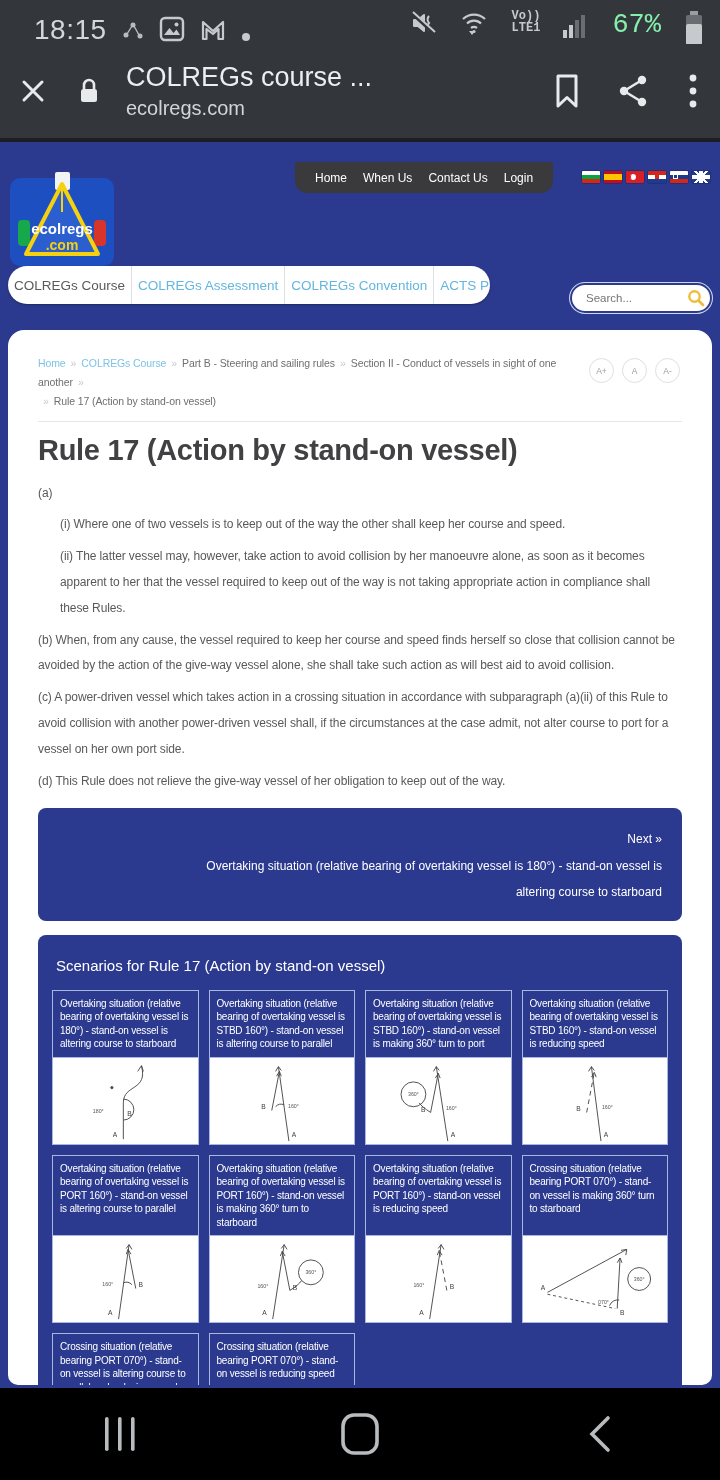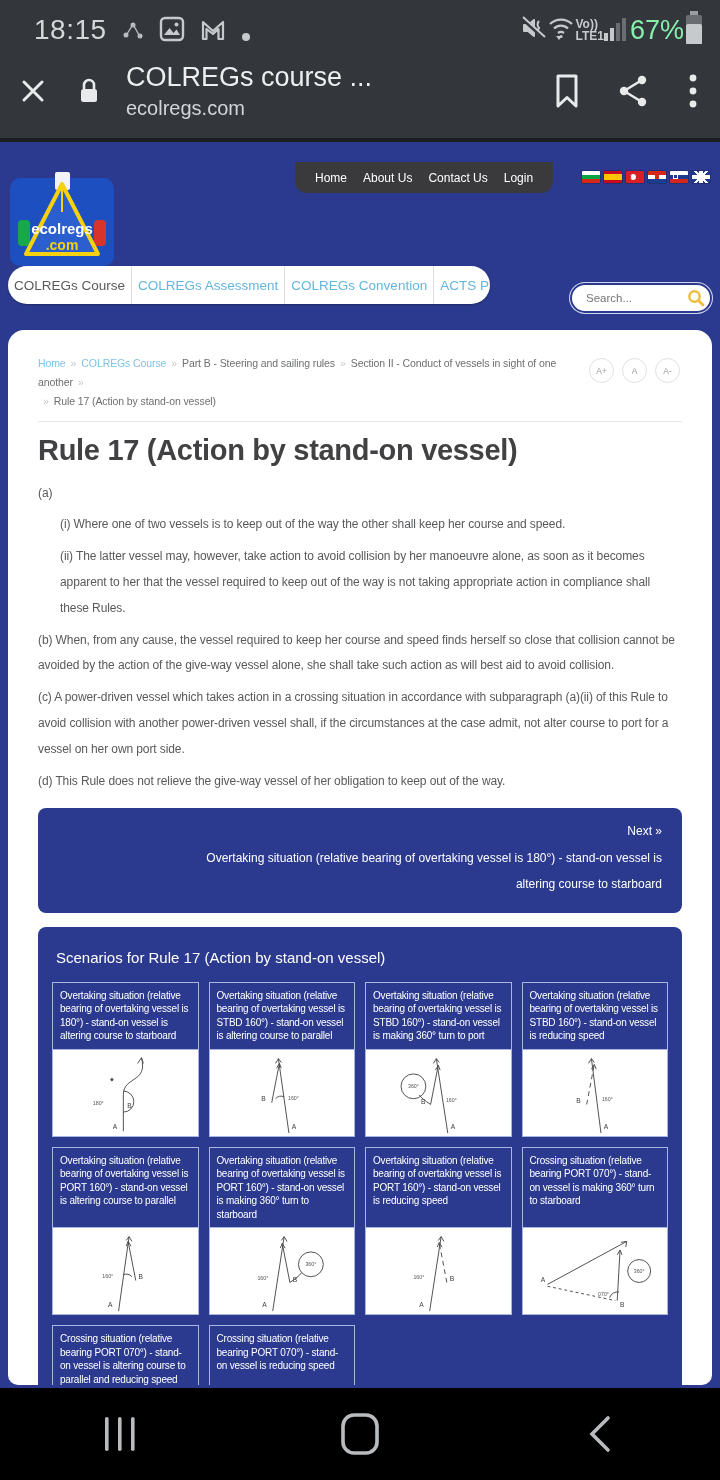--- a/index.html
+++ b/index.html
@@ -2,21 +2,21 @@
 <html><head>
 <meta charset="utf-8">
 <style>
   html,body{margin:0;padding:0;background:#000;}
   .phone{position:relative;width:720px;height:1480px;overflow:hidden;background:#2b3a8f;
          font-family:"Liberation Sans",sans-serif;}
   
   .statusbar{position:absolute;top:0;left:0;right:0;height:60px;background:#33373c;
              display:flex;align-items:center;justify-content:space-between;padding:0 16px;box-sizing:border-box;}
   .sb-left{display:flex;align-items:flex-end;gap:15px;margin-left:18px;}
-  .sb-right{display:flex;align-items:center;gap:0;}
+  .sb-right{display:flex;gap:23px;font-family:Liberation Mono, monospace;}
   .sb-time{font-size:28px;color:#d4d6d8;letter-spacing:.5px;}
   .sb-pct{font-size:27px;color:#86efac;}
   .volte{display:flex;flex-direction:column;line-height:1;color:#c7cacd;font-size:12px;font-weight:bold;text-align:left;}
   
   .chrome{position:absolute;top:44px;left:0;right:0;height:98px;background:#33373c;
           display:flex;align-items:center;box-sizing:border-box;border-bottom:4px solid #1c1e21;}
   .chrome-title-block{margin-left:14px;flex:1;min-width:0;}
   .chrome-title{color:#eceef0;font-size:27px;white-space:nowrap;overflow:hidden;}
   .chrome-url{color:#d2d5d8;font-size:20px;margin-top:4px;}
   .chrome-btn{display:flex;align-items:center;justify-content:center;width:66px;height:70px;flex:none;}
@@ -70,21 +70,21 @@
   .fctl{width:23px;height:23px;border-radius:50%;border:1px solid #e0e0e0;color:#9b9b9b;font-size:8.5px;
         display:flex;align-items:center;justify-content:center;cursor:pointer;background:#fff;}
   .rule-hr{border:none;border-top:1px solid #e6e6e6;margin:10px 0 12px;}
   h1.title{font-size:29px;color:#414042;margin:10px 0 14px;letter-spacing:-.3px;}
   .para{font-size:12px;letter-spacing:-.1px;color:#58595b;line-height:2.15;margin:6px 0;}
   .para.indent{margin-left:22px;}
   .fb-row{display:flex;align-items:center;gap:6px;margin:16px 0 0 18px;}
   .fb-btn{background:#4a66ad;color:#fff;font-size:10px;font-weight:bold;border-radius:3px;
           padding:4px 9px;display:flex;align-items:center;gap:4px;cursor:pointer;}
   .fb-cap{font-size:9.5px;color:#90949c;margin-left:4px;}
-  .nextbox{margin-top:14px;background:#2b3a8f;border-radius:8px;padding:16px 20px 16px;color:#fff;
+  .nextbox{margin-top:14px;background:#2b3a8f;border-radius:8px;padding:24px 20px 16px;color:#fff;
            text-align:right;cursor:pointer;}
   .next-label{font-size:12px;margin-bottom:8px;}
   .next-text{font-size:12px;line-height:2.1;max-width:470px;margin-left:auto;}
   .panel{margin-top:14px;background:#2b3a8f;border-radius:8px;padding:14px 14px 20px;}
   .panel-title{color:#fff;font-size:15px;margin:8px 2px 16px 4px;}
   .grid{display:grid;grid-template-columns:repeat(4,1fr);gap:10px;}
   .card{border:1px solid #a9b6e0;display:flex;flex-direction:column;background:#fff;cursor:pointer;}
   .card-cap{flex:1;background:#2b3a8f;color:#fff;font-size:10px;letter-spacing:-.2px;line-height:1.35;
             padding:6px 7px;border-bottom:1px solid #a9b6e0;}
   .card-fig{height:86px;background:#fff;display:flex;align-items:center;justify-content:center;}
@@ -219,21 +219,21 @@
             <circle cx="5" cy="31" r="3.4"></circle>
           </g>
         </svg>
     </div>
   </div>
 
   <div class="page">
 
     <div class="topnav" id="topnav">
         <span class="topnav-item">Home</span>
-        <span class="topnav-item">About Us</span>
+        <span class="topnav-item">When Us</span>
         <span class="topnav-item">Contact Us</span>
         <span class="topnav-item">Login</span>
       </div>
     <div class="flags" id="flags">
         <div class="flag flag-bulgaria"></div>
         <div class="flag flag-spain"></div>
         <div class="flag flag-turkey"></div>
         <div class="flag flag-croatia"></div>
         <div class="flag flag-slovenia"></div>
         <div class="flag flag-uk"></div>

